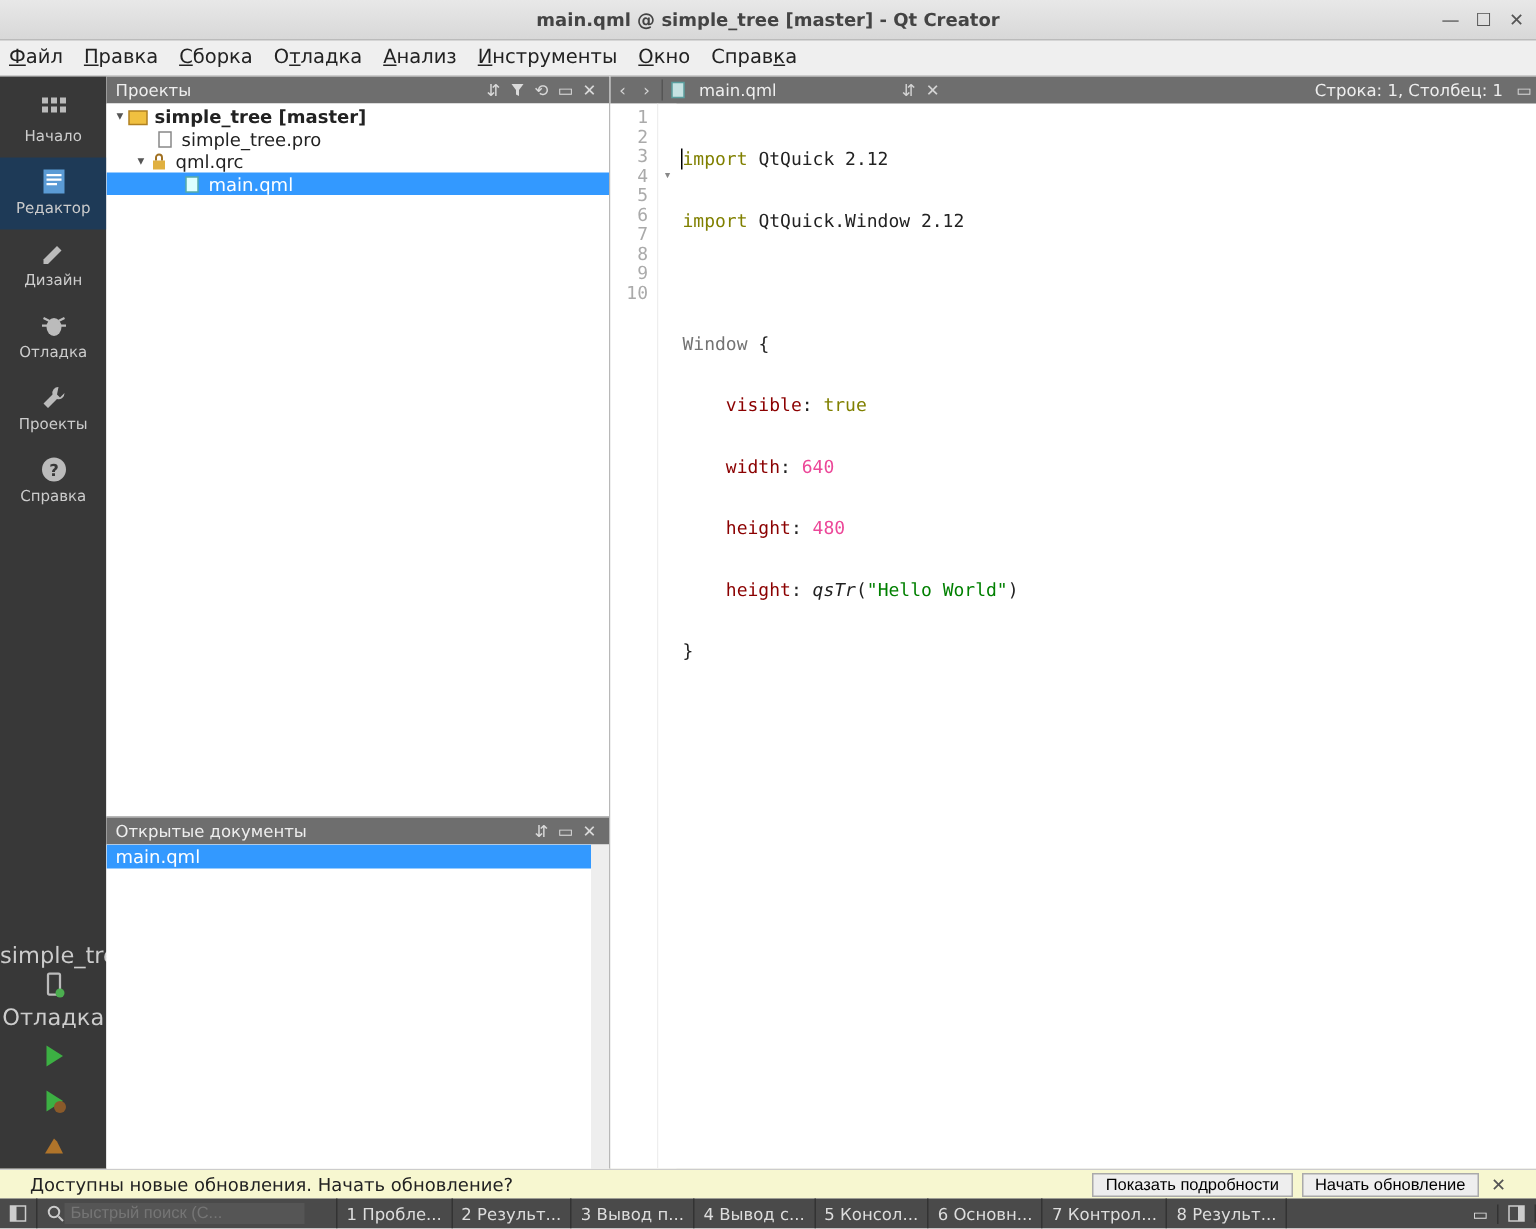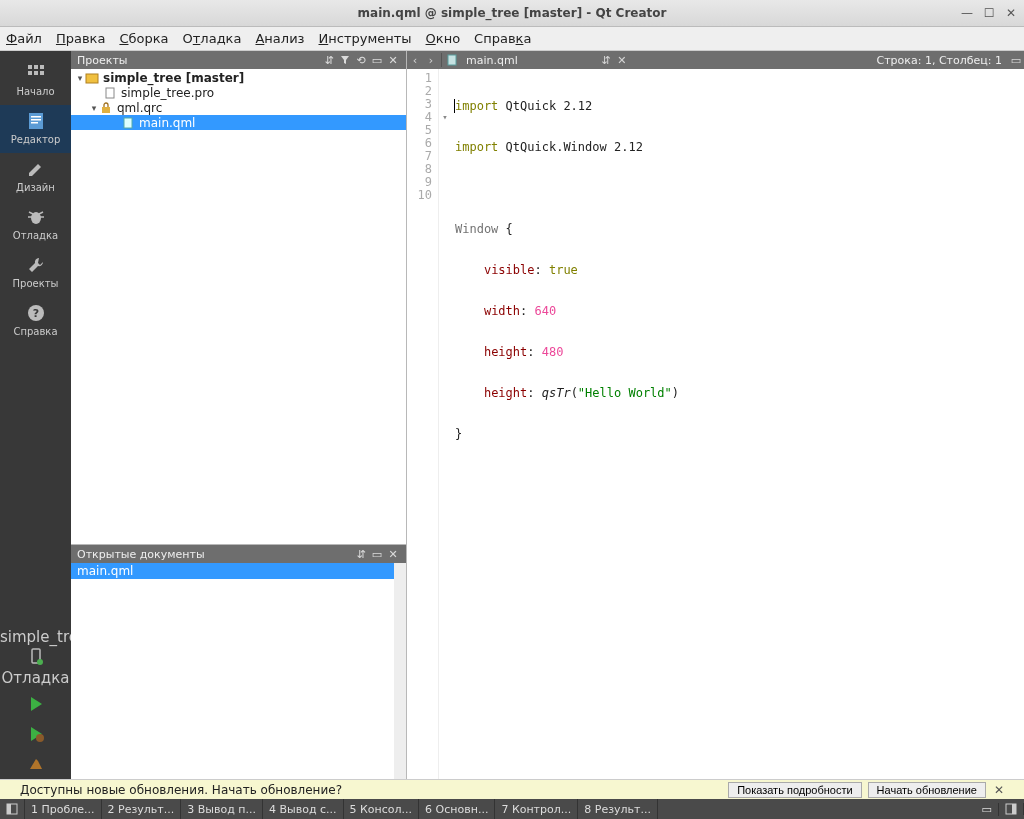--- a/index.html
+++ b/index.html
@@ -297,20 +297,27 @@
   <span class="close">✕</span>
 </div>
 
 <div class="statusbar">
   <div class="cell">
       <svg width="12" height="12" viewBox="0 0 12 12">
         <rect x="1" y="1" width="10" height="10" fill="none" stroke="#ccc"></rect>
         <rect x="1" y="1" width="4" height="10" fill="#ccc"></rect>
       </svg>
     </div>
+  <div class="cell search">
+    <svg width="12" height="12" viewBox="0 0 12 12">
+        <circle cx="5" cy="5" r="3.5" fill="none" stroke="#ccc" stroke-width="1.3"></circle>
+        <line x1="8" y1="8" x2="11" y2="11" stroke="#ccc" stroke-width="1.3"></line>
+      </svg>
+    <input placeholder="Быстрый поиск (С..." style="">
+  </div>
   <div class="cell">1  Пробле...</div>
   <div class="cell">2  Результ...</div>
   <div class="cell">3  Вывод п...</div>
   <div class="cell">4  Вывод с...</div>
   <div class="cell">5  Консол...</div>
   <div class="cell">6  Основн...</div>
   <div class="cell">7  Контрол...</div>
   <div class="cell">8  Результ...</div>
   <div class="end">
     <div class="cell">▭</div>

